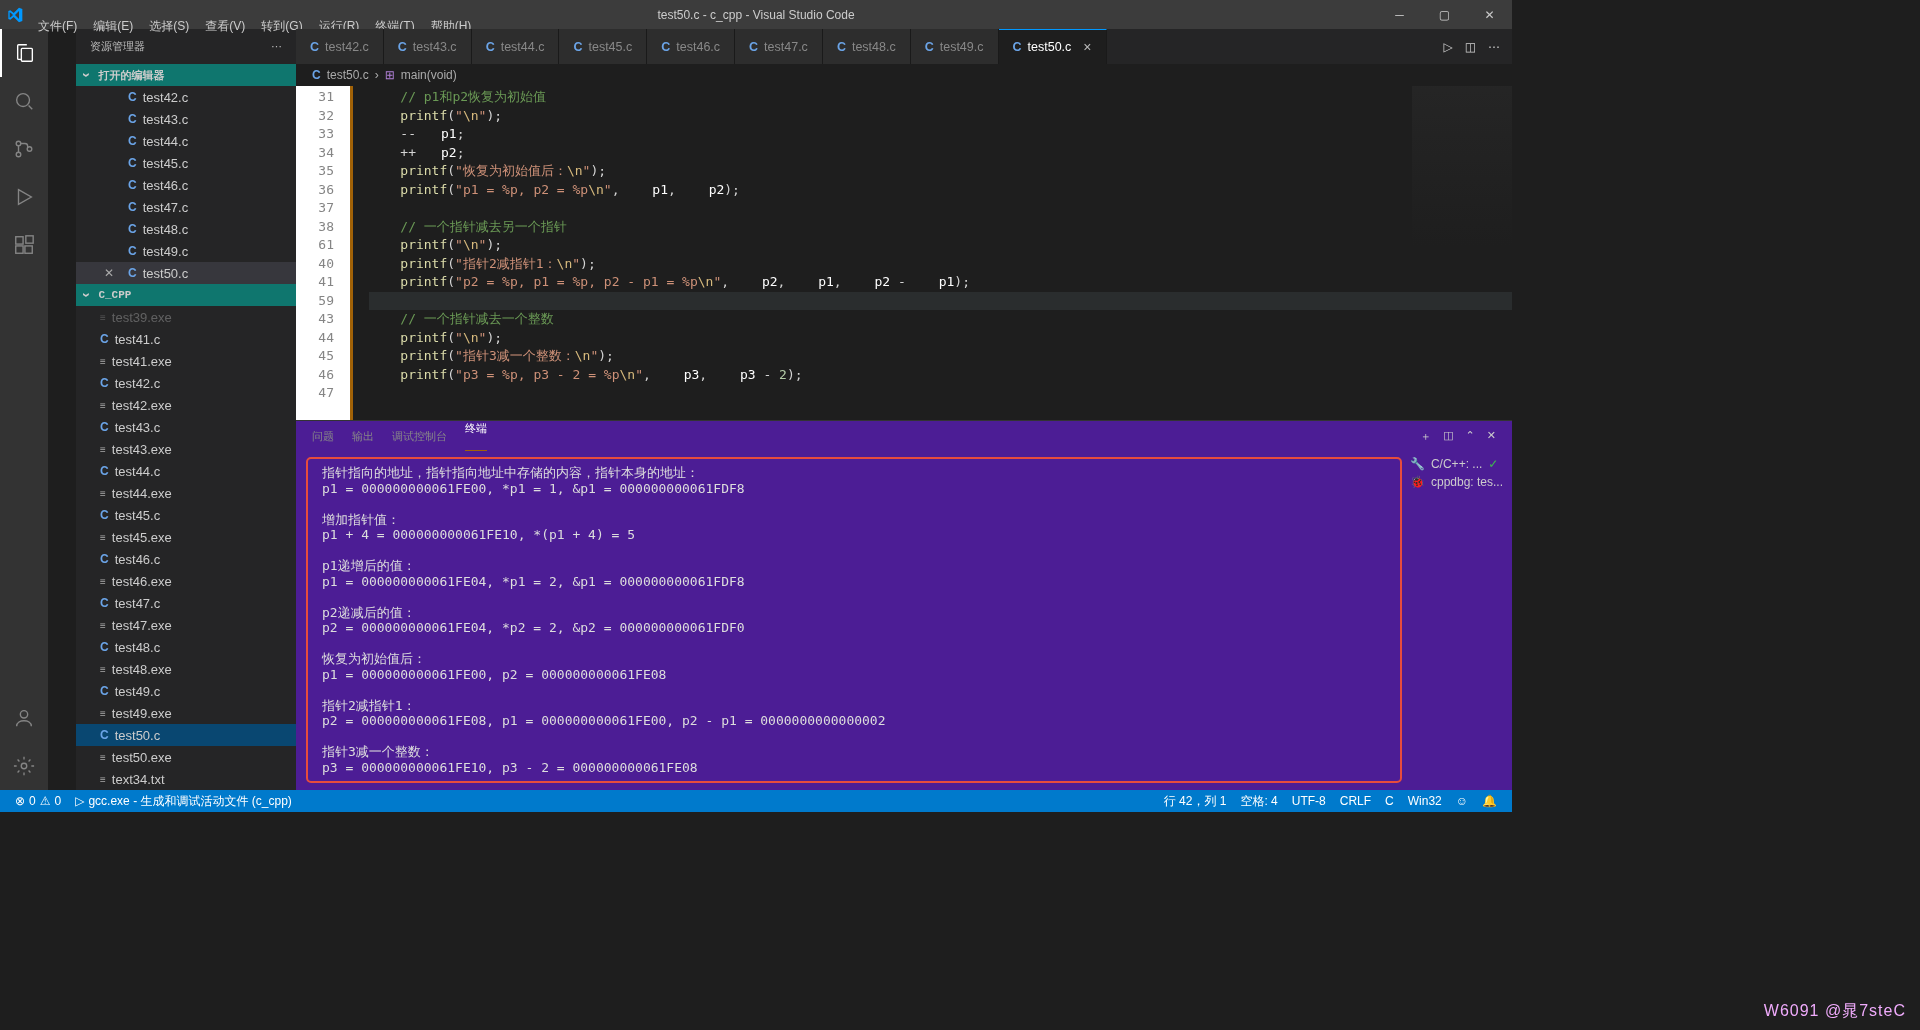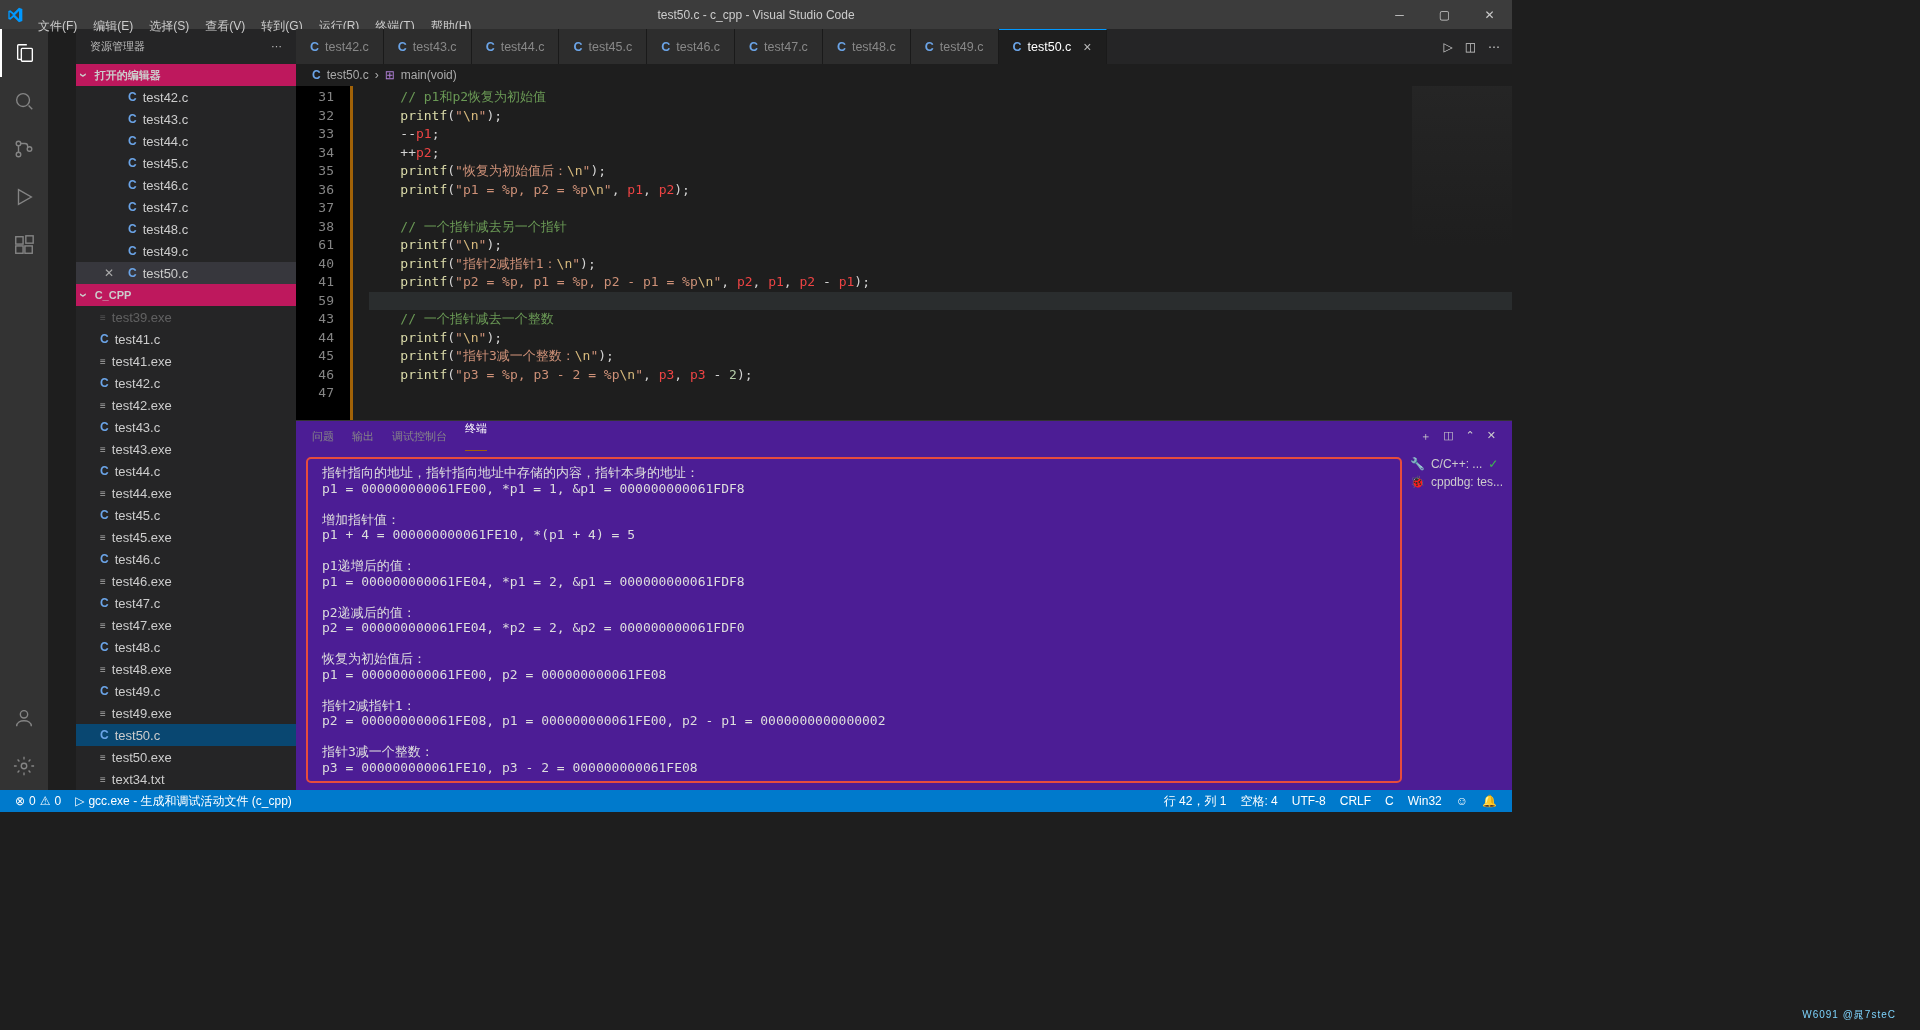--- a/index.html
+++ b/index.html
@@ -60,22 +60,22 @@
   font-size: 11px;
   color: #bbb;
   justify-content: space-between;
 }
 .tree { flex: 1; overflow-y: auto; font-size: 13px; }
 .tree-section {
   padding: 3px 0 3px 6px;
   font-size: 11px;
   font-weight: bold;
   color: #ccc;
-  background: #be185d;
-  display: flex; align-items: center; gap: 4px;
+  background: #0f766e;
+  display: flex; align-items: center; gap: 4px; font-family: Liberation Mono, monospace;
 }
 .tree-item {
   padding: 2px 0 2px 24px;
   display: flex;
   align-items: center;
   gap: 6px;
   color: #ccc;
   height: 22px;
 }
 .tree-item.open-editor { padding-left: 28px; }
@@ -95,28 +95,28 @@
   background: #2d2d2d; border-right: 1px solid #1a1a1a; font-size: 12.5px;
 }
 .editor-tab.active { background: #1e1e1e; color: #fff; border-top: 1px solid #0098ff; }
 .editor-tab .c-badge { color: #6ba4e7; font-weight: bold; }
 .tab-close { color: #bbb; font-size: 14px; margin-left: 6px; }
 .tabs-right { margin-left: auto; display: flex; align-items: center; gap: 12px; padding: 0 12px; color: #ccc; }
 
 .breadcrumb { height: 22px; padding: 0 16px; display: flex; align-items: center; gap: 6px; color: #aaa; font-size: 12px; }
 
 .editor-body { flex: 1; display: flex; overflow: hidden; position: relative; }
-.gutter { background: #000000; text-align: right; padding: 2px 16px 0 0; width: 54px; color: #858585; font-family: Consolas, monospace; font-size: 13px; line-height: 18.5px; }
+.gutter { background: #ffffff; text-align: right; padding: 2px 16px 0 0; width: 54px; color: #858585; font-family: Consolas, monospace; font-size: 13px; line-height: 18.5px; }
 .code-lines { flex:1; padding: 2px 0 0 16px; font-family: Consolas, "Microsoft YaHei Mono", monospace; font-size: 13px; line-height: 18.5px; white-space: pre; color:#d4d4d4; border-left: 3px solid #a16207; }
 .code-lines .line.blank-hl { background: #2a2d2e; }
 .cm { color: #6a9955; }
 .fn { color: #dcdcaa; }
 .str { color: #ce9178; }
 .esc { color: #d7ba7d; }
-.id { color: #ef4444; }
+.id { color: #ffffff; margin-left: 25px; }
 .num { color: #b5cea8; }
 .minimap { position: absolute; top:0; right:0; width:100px; height: 160px; background: linear-gradient(#2a2a2a, #1e1e1e); opacity:0.6; }
 
 .panel {
   height: 370px;
   background: #4c1d95;
   border-top: 1px solid #333;
   display: flex;
   flex-direction: column;
 }
@@ -148,21 +148,21 @@
   display: flex;
   align-items: center;
   color: #fff;
   font-size: 12px;
   padding: 0 8px;
 }
 .statusbar .sb-item { padding: 0 7px; display: flex; align-items: center; gap: 4px; }
 .statusbar .sb-right { margin-left: auto; display: flex; }
 
 .chev::before{content:"›"; display:inline-block; transform: rotate(90deg); font-size:14px; margin-right:4px; color:#ccc;}
-.watermark{position:absolute; right:24px; bottom:8px; color:#7dd3fc; font-size:10px; letter-spacing:1px;}
+.watermark{position:absolute; right:14px; bottom:8px; color:#f0abfc; font-size:16px; letter-spacing:1px;}
 svg { display:block; }
 </style>
 </head>
 <body>
 
 <div class="title-bar">
   <div class="vs-logo">
     <svg width="16" height="16" viewBox="0 0 24 24">
         <path fill="#0098ff" d="M23 3l-5-2-8 8-5-4-3 1v12l3 1 5-4 8 8 5-2V3zM6 15l-2 1V8l2 1 3 3-3 3zm12 3l-6-6 6-6v12z"></path>
       </svg>

